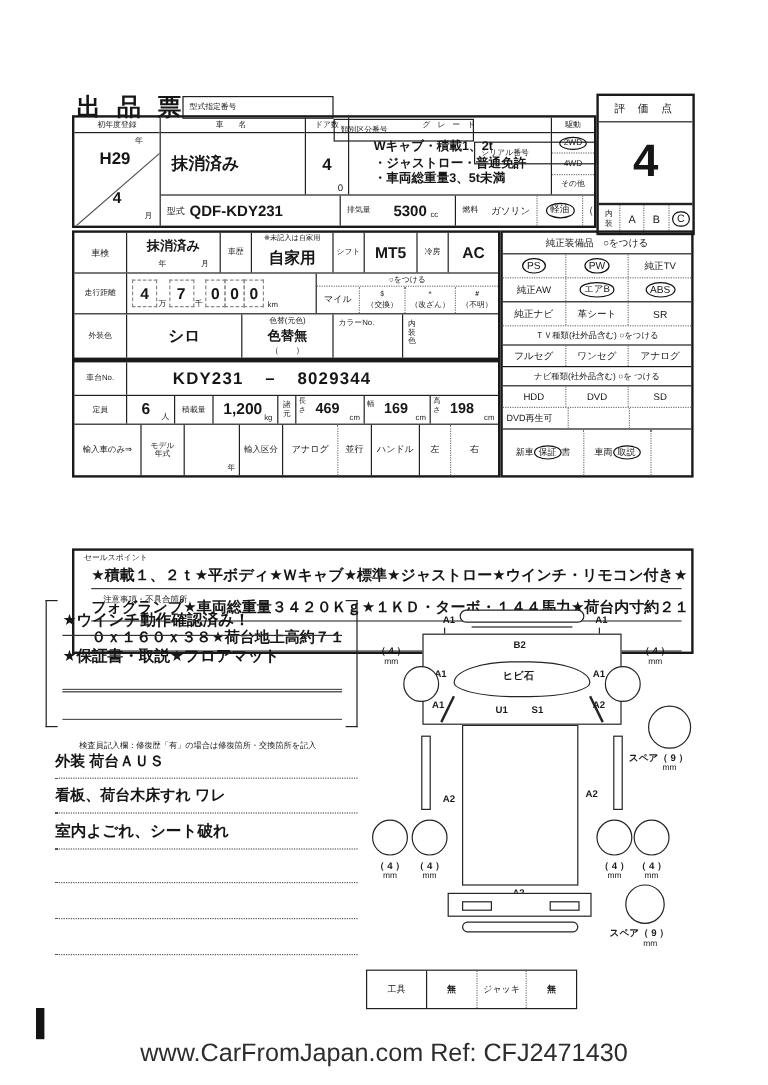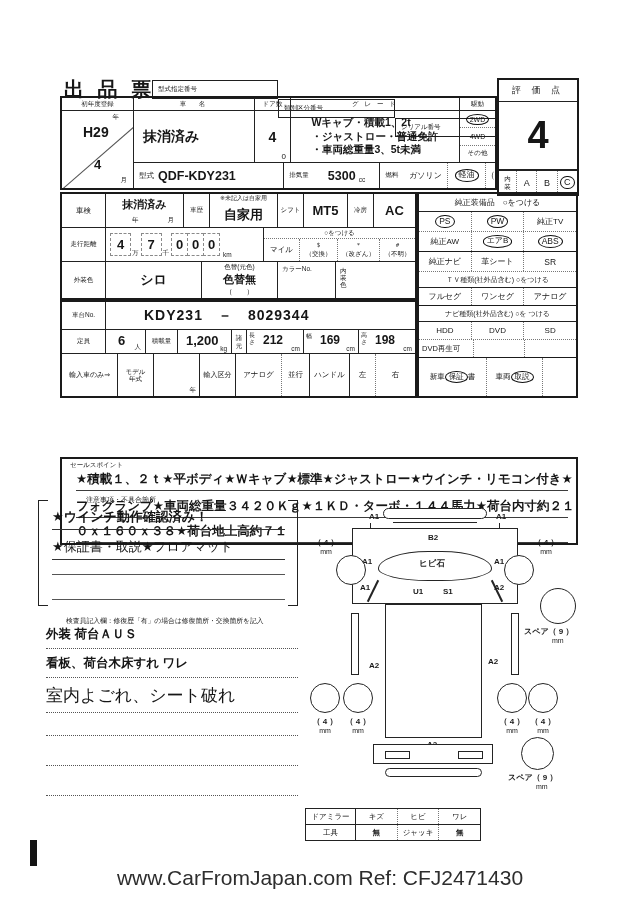--- a/index.html
+++ b/index.html
@@ -370,21 +370,21 @@
         </div>
       <div class="cell bR" style="width:54px">
         <span class="abs val" style="left:8px;top:3px;font-size:13px">1,200</span>
         <span class="abs lb6" style="right:4px;bottom:1px">kg</span>
       </div>
       <div class="ctr bR" style="width:15px">
           <span class="vtxt lb6" style="width:8px">諸元</span>
         </div>
       <div class="cell bR" style="width:57px">
         <span class="abs vtxt" style="left:2px;top:2px;width:8px;font-size:6px">長さ</span>
-        <span class="abs val" style="left:16px;top:3px;font-size:12px">212</span>
+        <span class="abs val" style="left:16px;top:3px;font-size:12px">469</span>
         <span class="abs lb6" style="right:3px;bottom:1px">cm</span>
       </div>
       <div class="cell bR" style="width:55px">
         <span class="abs" style="left:2px;top:2px;font-size:6px">幅</span>
         <span class="abs val" style="left:16px;top:3px;font-size:12px">169</span>
         <span class="abs lb6" style="right:3px;bottom:1px">cm</span>
       </div>
       <div class="cell" style="flex:1">
         <span class="abs vtxt" style="left:2px;top:2px;width:8px;font-size:6px">高さ</span>
         <span class="abs val" style="left:16px;top:3px;font-size:12px">198</span>
@@ -426,28 +426,28 @@
     <span class="abs" style="left:8px;top:2px;font-size:6.5px">セールスポイント</span>
     <div class="abs uline nowrap" style="left:14px;top:12px;width:492px;padding-bottom:2px;font-weight:bold;font-size:12.5px">★積載１、２ｔ★平ボディ★Ｗキャブ★標準★ジャストロー★ウインチ・リモコン付き★</div>
     <div class="abs uline nowrap" style="left:14px;top:39px;width:492px;padding-bottom:2px;font-weight:bold;font-size:12.5px">フォグランプ★車両総重量３４２０Ｋｇ★１ＫＤ・ターボ・１４４馬力★荷台内寸約２１</div>
     <div class="abs uline nowrap" style="left:14px;top:64px;width:492px;padding-bottom:2px;font-weight:bold;font-size:12.5px">０ｘ１６０ｘ３８★荷台地上高約７１</div>
   </div>
 
   <span class="abs" style="left:86px;top:495px;font-size:7px">注意事項・不具合箇所</span>
   <div class="abs" style="left:38px;top:500px;width:10px;height:106px;border-left:1.6px solid #222;border-top:1.6px solid #222;border-bottom:1.6px solid #222"></div>
   <div class="abs" style="left:288px;top:500px;width:10px;height:106px;border-right:1.6px solid #222;border-top:1.6px solid #222;border-bottom:1.6px solid #222"></div>
   <div class="abs nowrap" style="left:52px;top:508px;width:233px;border-bottom:1.2px solid #333;padding-bottom:3px;font-weight:bold;font-size:13px">★ウインチ動作確認済み！</div>
-  <div class="abs nowrap" style="left:52px;top:538px;width:233px;border-bottom:1.2px solid #333;padding-bottom:3px;font-weight:normal;font-size:13px">★保証書・取説★フロアマット</div>
+  <div class="abs nowrap" style="left:52px;top:538px;width:233px;border-bottom:1.2px solid #333;padding-bottom:20px;font-weight:bold;font-size:13px">★保証書・取説★フロアマット</div>
   <div class="abs" style="left:52px;top:574px;width:233px;border-bottom:1.2px solid #555;height:1px"></div>
   <div class="abs" style="left:52px;top:599px;width:233px;border-bottom:1.2px solid #555;height:1px"></div>
 
   <span class="abs" style="left:66px;top:616px;font-size:6.8px">検査員記入欄：修復歴「有」の場合は修復箇所・交換箇所を記入</span>
   <div class="abs dotline nowrap" style="left:46px;top:655px;width:252px;padding-bottom:5px;font-weight:bold;font-size:12.5px">看板、荷台木床すれ ワレ</div>
   <div class="abs dotline nowrap" style="left:46px;top:626px;width:252px;padding-bottom:5px;font-weight:bold;font-size:12.5px">外装 荷台ＡＵＳ</div>
-  <div class="abs dotline nowrap" style="left:46px;top:684px;width:252px;padding-bottom:5px;font-weight:normal;font-size:17px">室内よごれ、シート破れ</div>
+  <div class="abs dotline nowrap" style="left:46px;top:684px;width:252px;padding-bottom:5px;font-weight:bold;font-size:13px">室内よごれ、シート破れ</div>
   <div class="abs dotline" style="left:46px;top:735px;width:252px;height:1px"></div>
   <div class="abs dotline" style="left:46px;top:765px;width:252px;height:1px"></div>
   <div class="abs dotline" style="left:46px;top:795px;width:252px;height:1px"></div>
 
   <div class="abs" style="left:300px;top:495px;width:282px;height:310px">
     <div class="shape" style="left:83px;top:13px;width:104px;height:11px;border-radius:6px"></div>
     <div class="abs" style="left:93px;top:27px;width:84px;border-top:1.2px solid #242424"></div>
     <span class="dlab" style="left:69px;top:17px">A1</span>
     <span class="dlab" style="left:196px;top:17px">A1</span>
     <div class="abs" style="left:70px;top:28px;width:13px;height:8px;border-left:1.4px solid #242424;border-bottom:1.4px solid #242424"></div>
@@ -506,34 +506,20 @@
     <div class="shape" style="left:85px;top:273px;width:97px;height:9px;border-radius:5px"></div>
     <div class="shape circ" style="left:240px;top:93px;width:36px;height:36px"></div>
     <span class="dlab" style="left:224px;top:131px">スペア（ 9 ）</span>
     <span class="dlab" style="left:252px;top:142px;font-size:7px;font-weight:normal">mm</span>
     <div class="shape circ" style="left:221px;top:242px;width:33px;height:33px"></div>
     <span class="dlab" style="left:208px;top:277px">スペア（ 9 ）</span>
     <span class="dlab" style="left:236px;top:288px;font-size:7px;font-weight:normal">mm</span>
   </div>
 
   <div class="abs col" style="left:305px;top:808px;width:176px;height:33px;border:1.2px solid #222">
-    <div class="row bB" style="flex:1">
-      <div class="ctr bR" style="width:50px">
-          <span style="font-size:7.5px">ドアミラー</span>
-        </div>
-      <div class="ctr bRd" style="flex:1">
-          <span style="font-size:7.5px">キズ</span>
-        </div>
-      <div class="ctr bRd" style="flex:1">
-          <span style="font-size:7.5px">ヒビ</span>
-        </div>
-      <div class="ctr" style="flex:1">
-          <span style="font-size:7.5px">ワレ</span>
-        </div>
-    </div>
     <div class="row" style="flex:1">
       <div class="ctr bR" style="width:50px">
           <span style="font-size:7.5px">工具</span>
         </div>
       <div class="ctr bRd" style="flex:1">
           <span style="font-size:7.5px;font-weight:bold">無</span>
         </div>
       <div class="ctr bRd" style="flex:1">
           <span style="font-size:7.5px">ジャッキ</span>
         </div>

